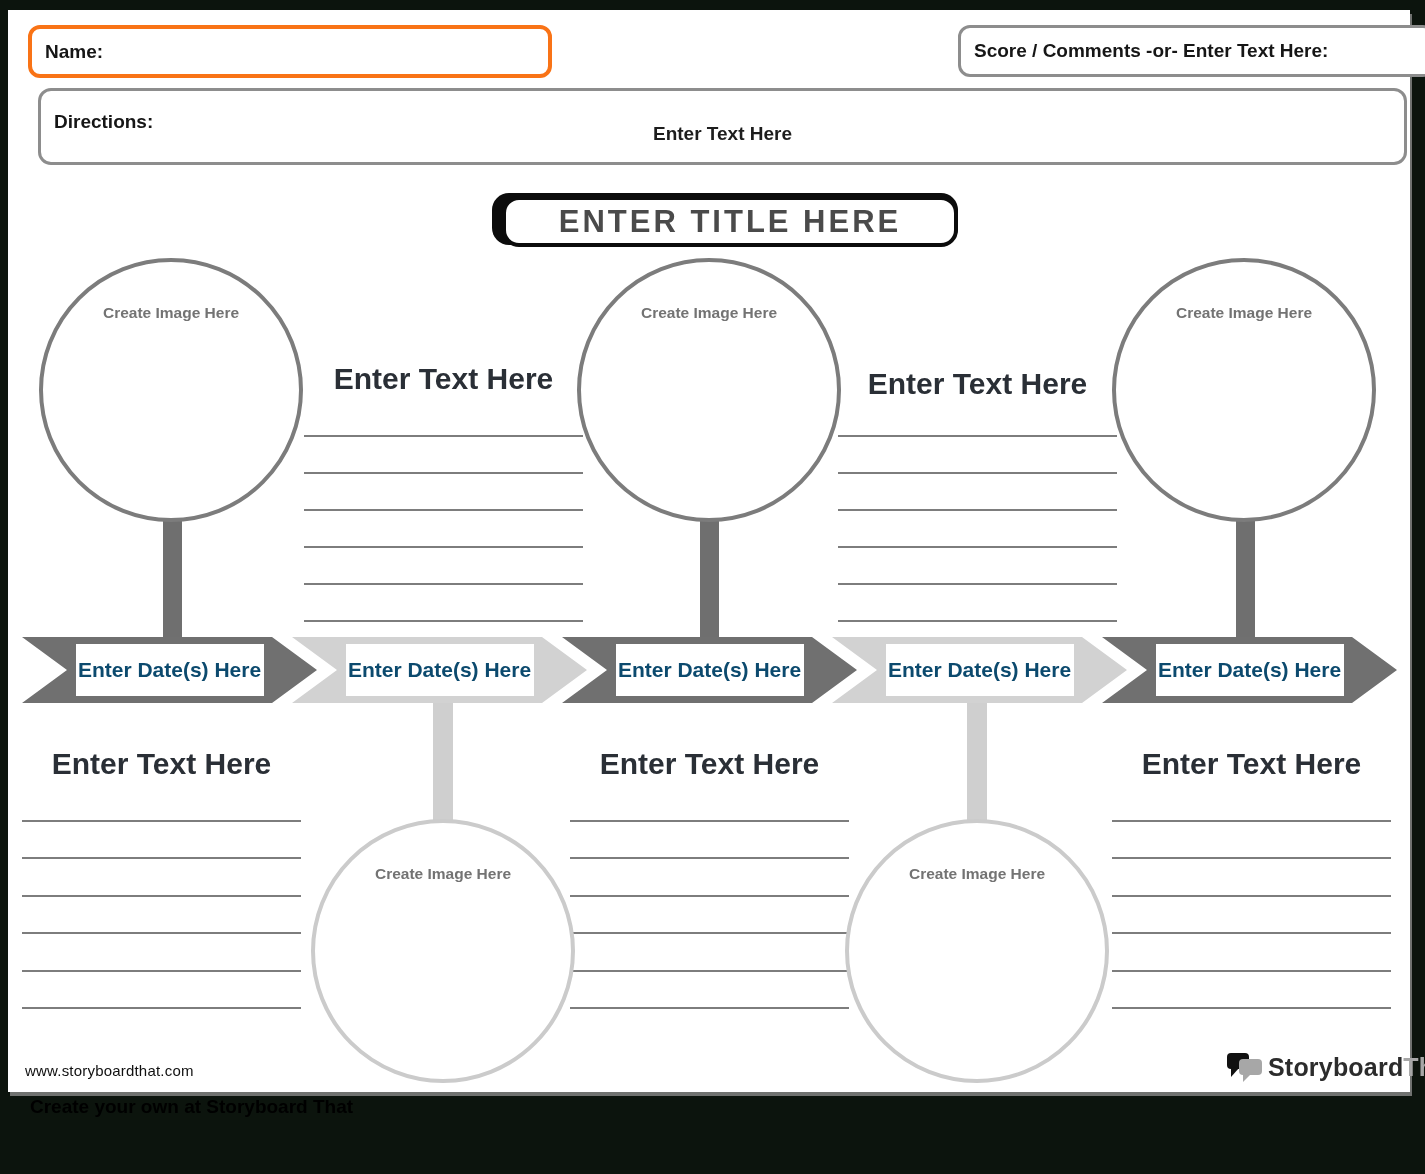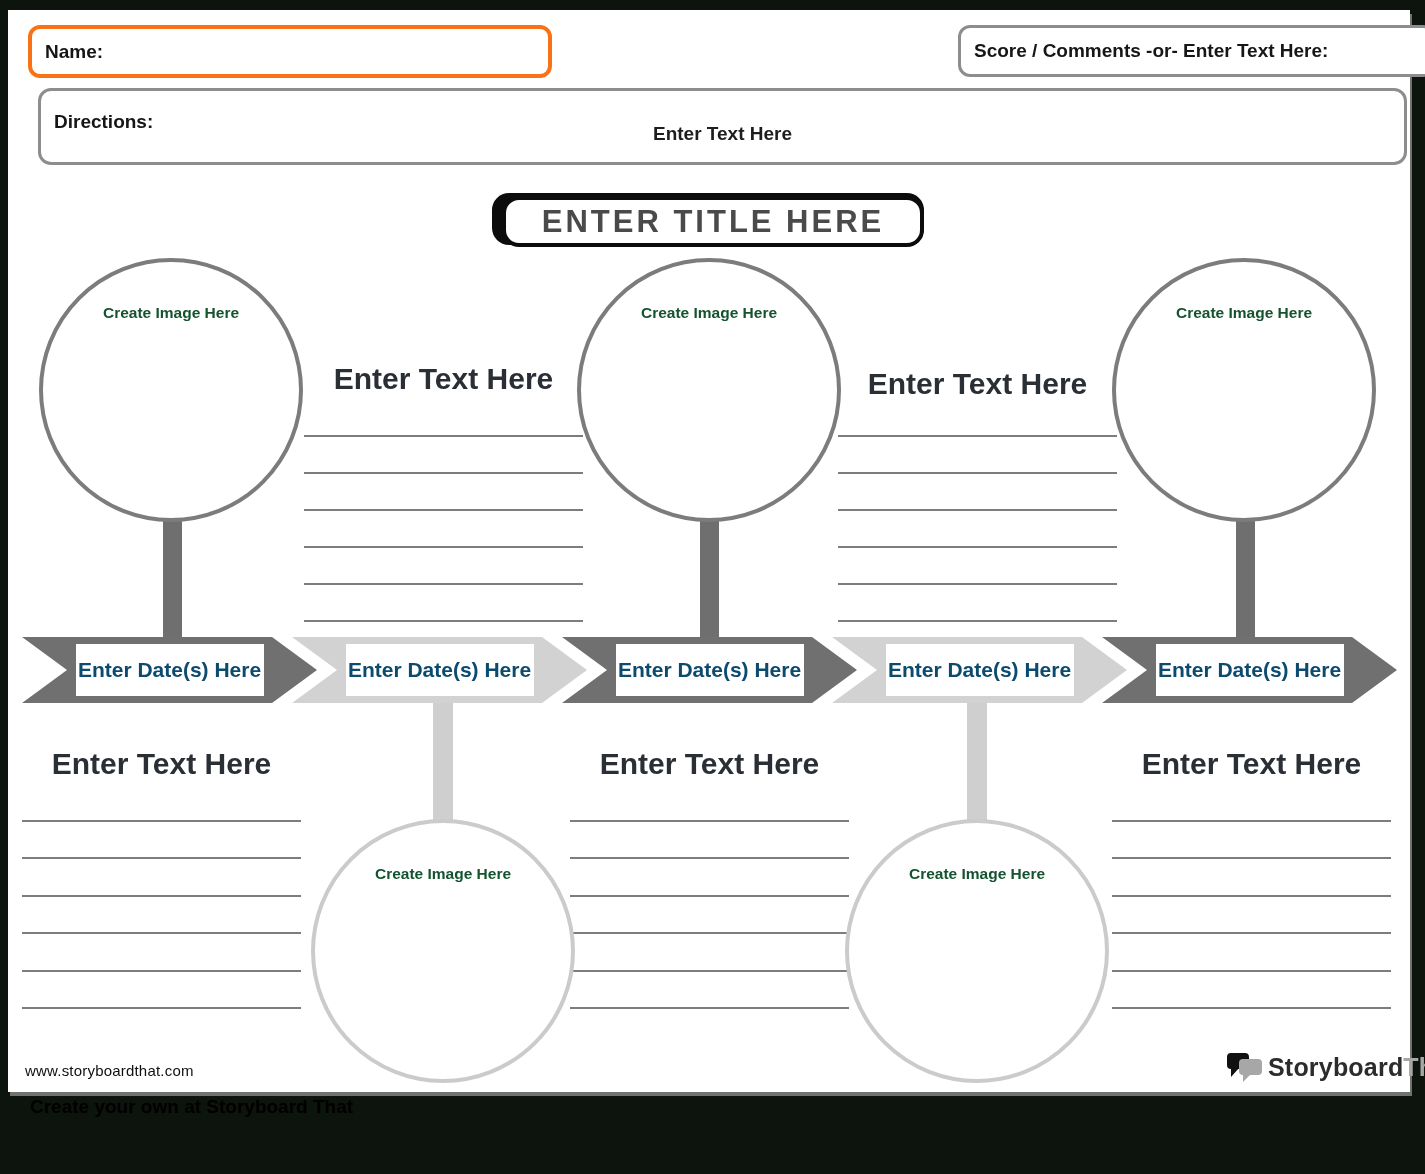--- a/index.html
+++ b/index.html
@@ -16,35 +16,35 @@
   .date-box  { left:570px; top:25px; width:330px; height:52px; border:3px solid #8d8d8d; }
   .score-box { left:958px; top:25px; width:477px; height:52px; border:3px solid #8d8d8d; }
   .fieldbox .lbl { position:absolute; left:13px; top:50%; transform:translateY(-50%);
                    font-size:19px; font-weight:bold; color:#161616; white-space:nowrap; }
   .directions-box { left:28px; top:88px; width:1369px; height:77px; border:3px solid #8d8d8d; border-radius:13px;margin-left:10px; }
   .directions-box .lbl { top:20px; transform:none; }
   .directions-box .center-ph { position:absolute; left:0; right:0; top:32px; text-align:center;
                    font-size:19px; font-weight:bold; color:#1d1d1d; }
 
   
-  .title-group { position:absolute; left:492px; top:193px; width:432px; height:52px; }
+  .title-group { position:absolute; left:492px; top:193px; width:466px; height:52px; }
   .title-back  { position:absolute; left:0; top:0; width:100%; height:100%;
                  background:#0c0c0c; border-radius:17px; }
   .title-front { position:absolute; left:10px; top:3px; right:0; bottom:-2px;
                  background:#fff; border:4px solid #0c0c0c; border-radius:17px;
                  display:flex; align-items:center; justify-content:center; }
   .title-front span { font-size:31px; font-weight:bold; letter-spacing:3px; color:#4a4a4a; }
 
   
   .img-circle { position:absolute; width:264px; height:264px; border-radius:50%;
                 background:#fff; z-index:4; }
   .circle-top    { border:4px solid #7c7c7c; }
   .circle-bottom { border:4px solid #cbcbcb; }
   .img-circle .clbl { position:absolute; left:0; right:0; top:42px; text-align:center;
-                      font-size:15.5px; font-weight:bold; color:#14532d; }
+                      font-size:15.5px; font-weight:bold; color:#737373; }
   .c1 { left:39px;   top:258px; }
   .c2 { left:577px;  top:258px; }
   .c3 { left:1112px; top:258px; }
   .c4 { left:311px;  top:819px; }
   .c5 { left:845px;  top:819px; }
 
   
   .stem { position:absolute; z-index:2; }
   .stem-dark  { width:19px; background:#6f6f6f; }
   .stem-light { width:20px; background:#cfcfcf; }

